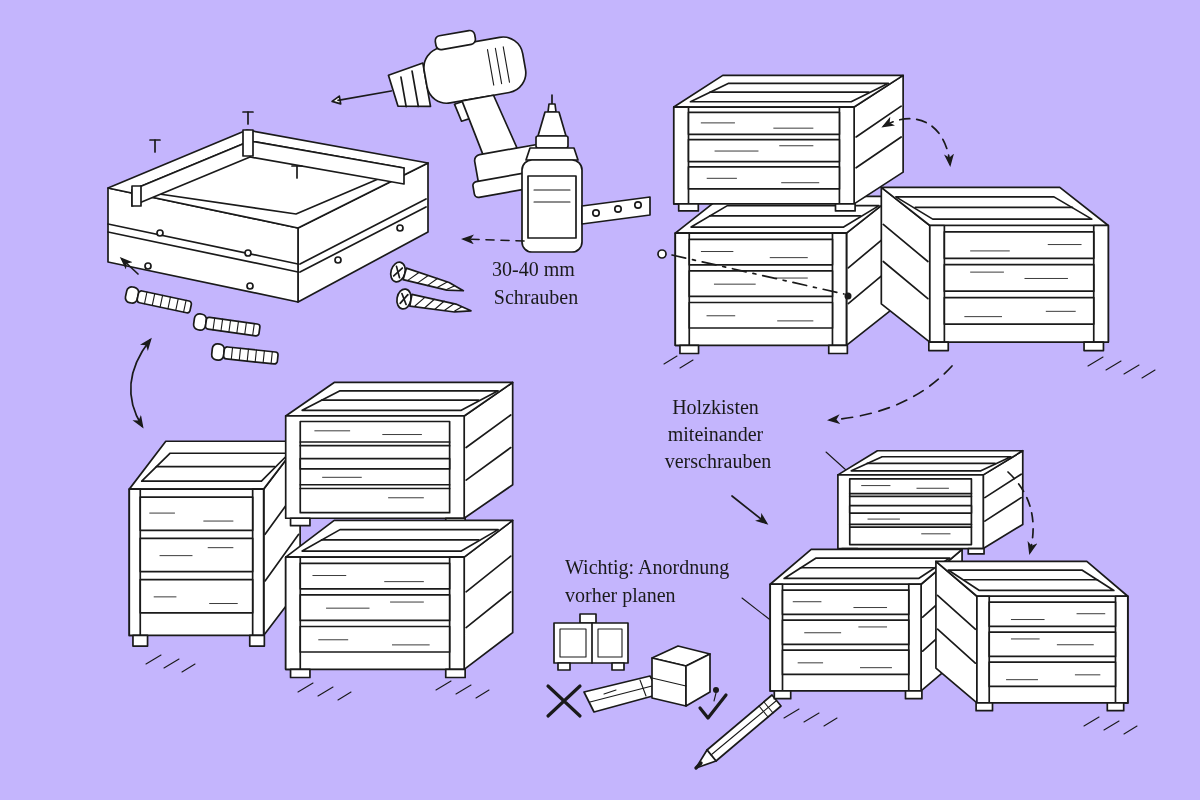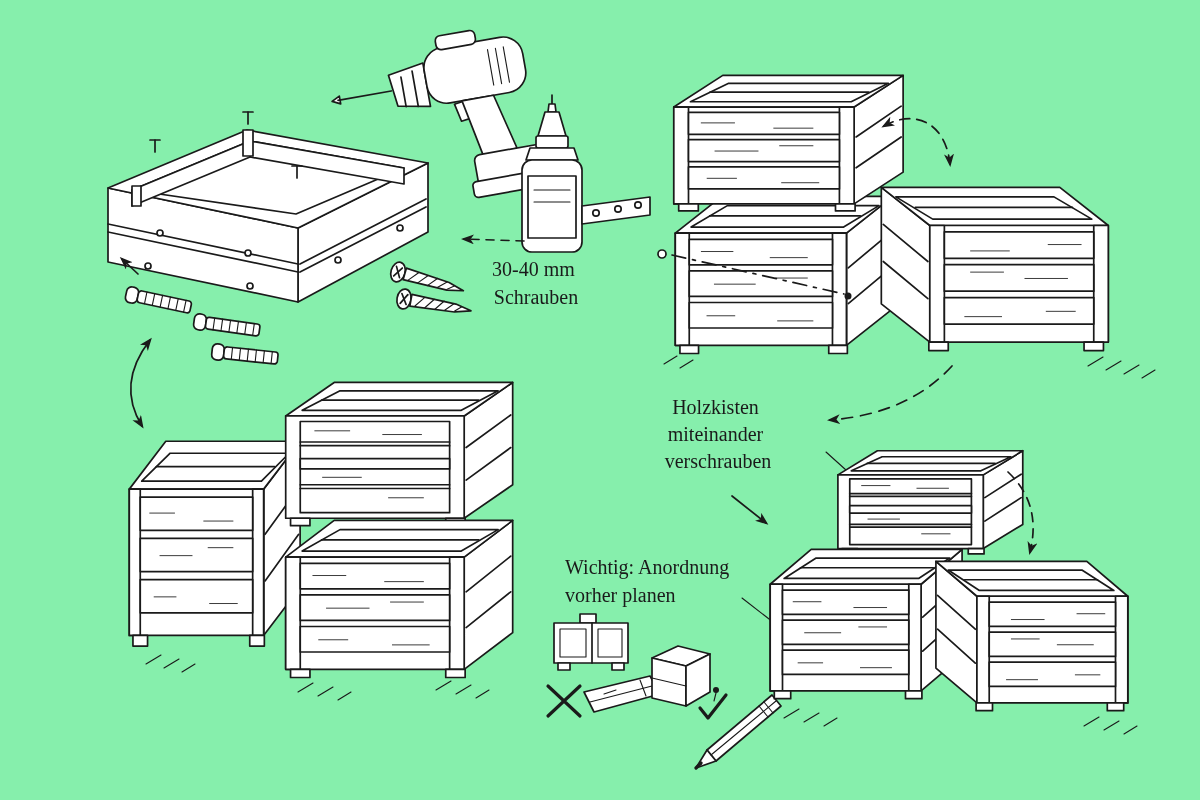--- a/index.html
+++ b/index.html
@@ -1,16 +1,16 @@
 <!DOCTYPE html>
 <html><head>
 <meta charset="utf-8">
 <style>
   html,body{margin:0;padding:0;background:#ffffff;}
-  .canvas{position:relative;width:1200px;height:800px;background:#86efac;overflow:hidden;}
+  .canvas{position:relative;width:1200px;height:800px;background:#c4b5fd;overflow:hidden;}
   #scene{display:block;}
   #scene polygon, #scene rect, #scene path, #scene circle, #scene ellipse{
     fill:#ffffff;stroke:#1a1a1a;stroke-width:1.7;stroke-linejoin:round;stroke-linecap:round;
     vector-effect:non-scaling-stroke;
   }
   #scene line, #scene polyline{
     fill:none;stroke:#1a1a1a;stroke-width:1.7;stroke-linecap:round;vector-effect:non-scaling-stroke;
   }
   #scene .nofill{fill:none;}
   #scene .thin{stroke-width:1.1;}

